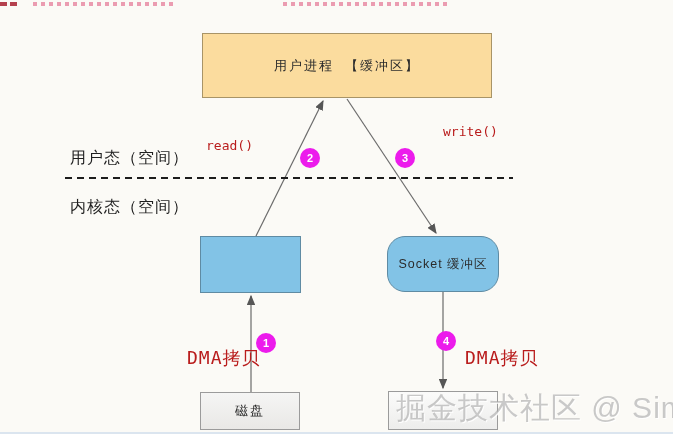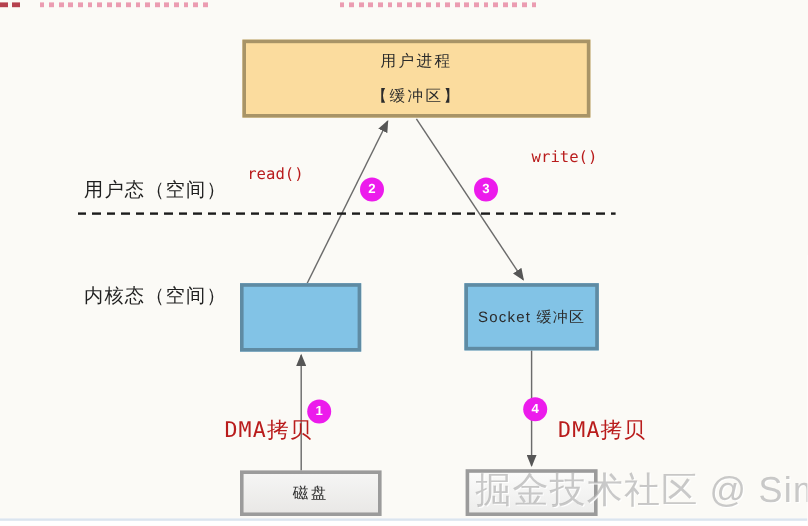--- a/index.html
+++ b/index.html
@@ -23,23 +23,23 @@
     left: 33px; width: 143px;
     background: repeating-linear-gradient(90deg, #eb9cb1 0 4px, transparent 4px 8px);
   }
   .top-mark.seg2 {
     left: 283px; width: 166px;
     background: repeating-linear-gradient(90deg, #eb9cb1 0 4px, transparent 4px 8px);
   }
 
   .box {
     position: absolute;
-    border: 3px solid #404040;
+    border: 1px solid #404040;
     display: flex;
-    flex-direction: column;
+    flex-direction: row;
     align-items: center;
     justify-content: center;
     text-align: center;
     color: #2b2b2b;
   }
   .box-user-process {
     left: 202px; top: 33px; width: 290px; height: 65px;
     background: #fbdc9e;
     border-color: #a89467;
     font-size: 13px;
@@ -47,41 +47,41 @@
     gap: 11px;
   }
   .box-blue {
     background: #82c3e6;
     border-color: #5f8ba3;
     font-size: 12.5px;
     letter-spacing: 1px;
     line-height: 1.5;
   }
   .box-page-cache { left: 200px; top: 236px; width: 101px; height: 57px; }
-  .box-socket    { left: 387px; top: 236px; width: 112px; height: 56px; }
+  .box-socket    { left: 387px; top: 236px; width: 112px; height: 56px; border-radius: 18px; }
   .box-gray {
     background: linear-gradient(180deg, #f5f5f4 0%, #e9e8e6 100%);
     border-color: #9b9b9b;
     font-size: 13px;
     letter-spacing: 2px;
   }
-  .box-disk { left: 200px; top: 392px; width: 118px; height: 38px; align-items: center; }
+  .box-disk { left: 200px; top: 392px; width: 100px; height: 38px; align-items: center; }
   .box-nic  { left: 388px; top: 391px; width: 110px; height: 39px; background: linear-gradient(180deg, #fbfbfa 0%, #ededec 100%); }
 
   .lbl {
     position: absolute;
     color: #b91c1c;
     white-space: nowrap;
   }
   .lbl-mono { font-family: "DejaVu Sans Mono", "Liberation Mono", monospace; font-size: 13px; }
   .lbl-read  { left: 206px; top: 138px; }
   .lbl-write { left: 443px; top: 124px; }
   .lbl-zone { font-size: 16px; letter-spacing: 1px; color: #1f1f1f; }
   .lbl-user-space   { left: 70px; top: 148px; }
-  .lbl-kernel-space { left: 70px; top: 197px; margin-top: 40px; }
+  .lbl-kernel-space { left: 70px; top: 197px; }
   .lbl-dma { font-size: 18px; letter-spacing: 1px; }
   .lbl-dma-left  { left: 187px; top: 346px; }
   .lbl-dma-right { left: 465px; top: 346px; }
 
   .sep-dashed {
     position: absolute;
     left: 65px; top: 177px;
     width: 448px; height: 2px;
     background: repeating-linear-gradient(90deg, #1c1c1c 0 7px, transparent 7px 12px);
   }

